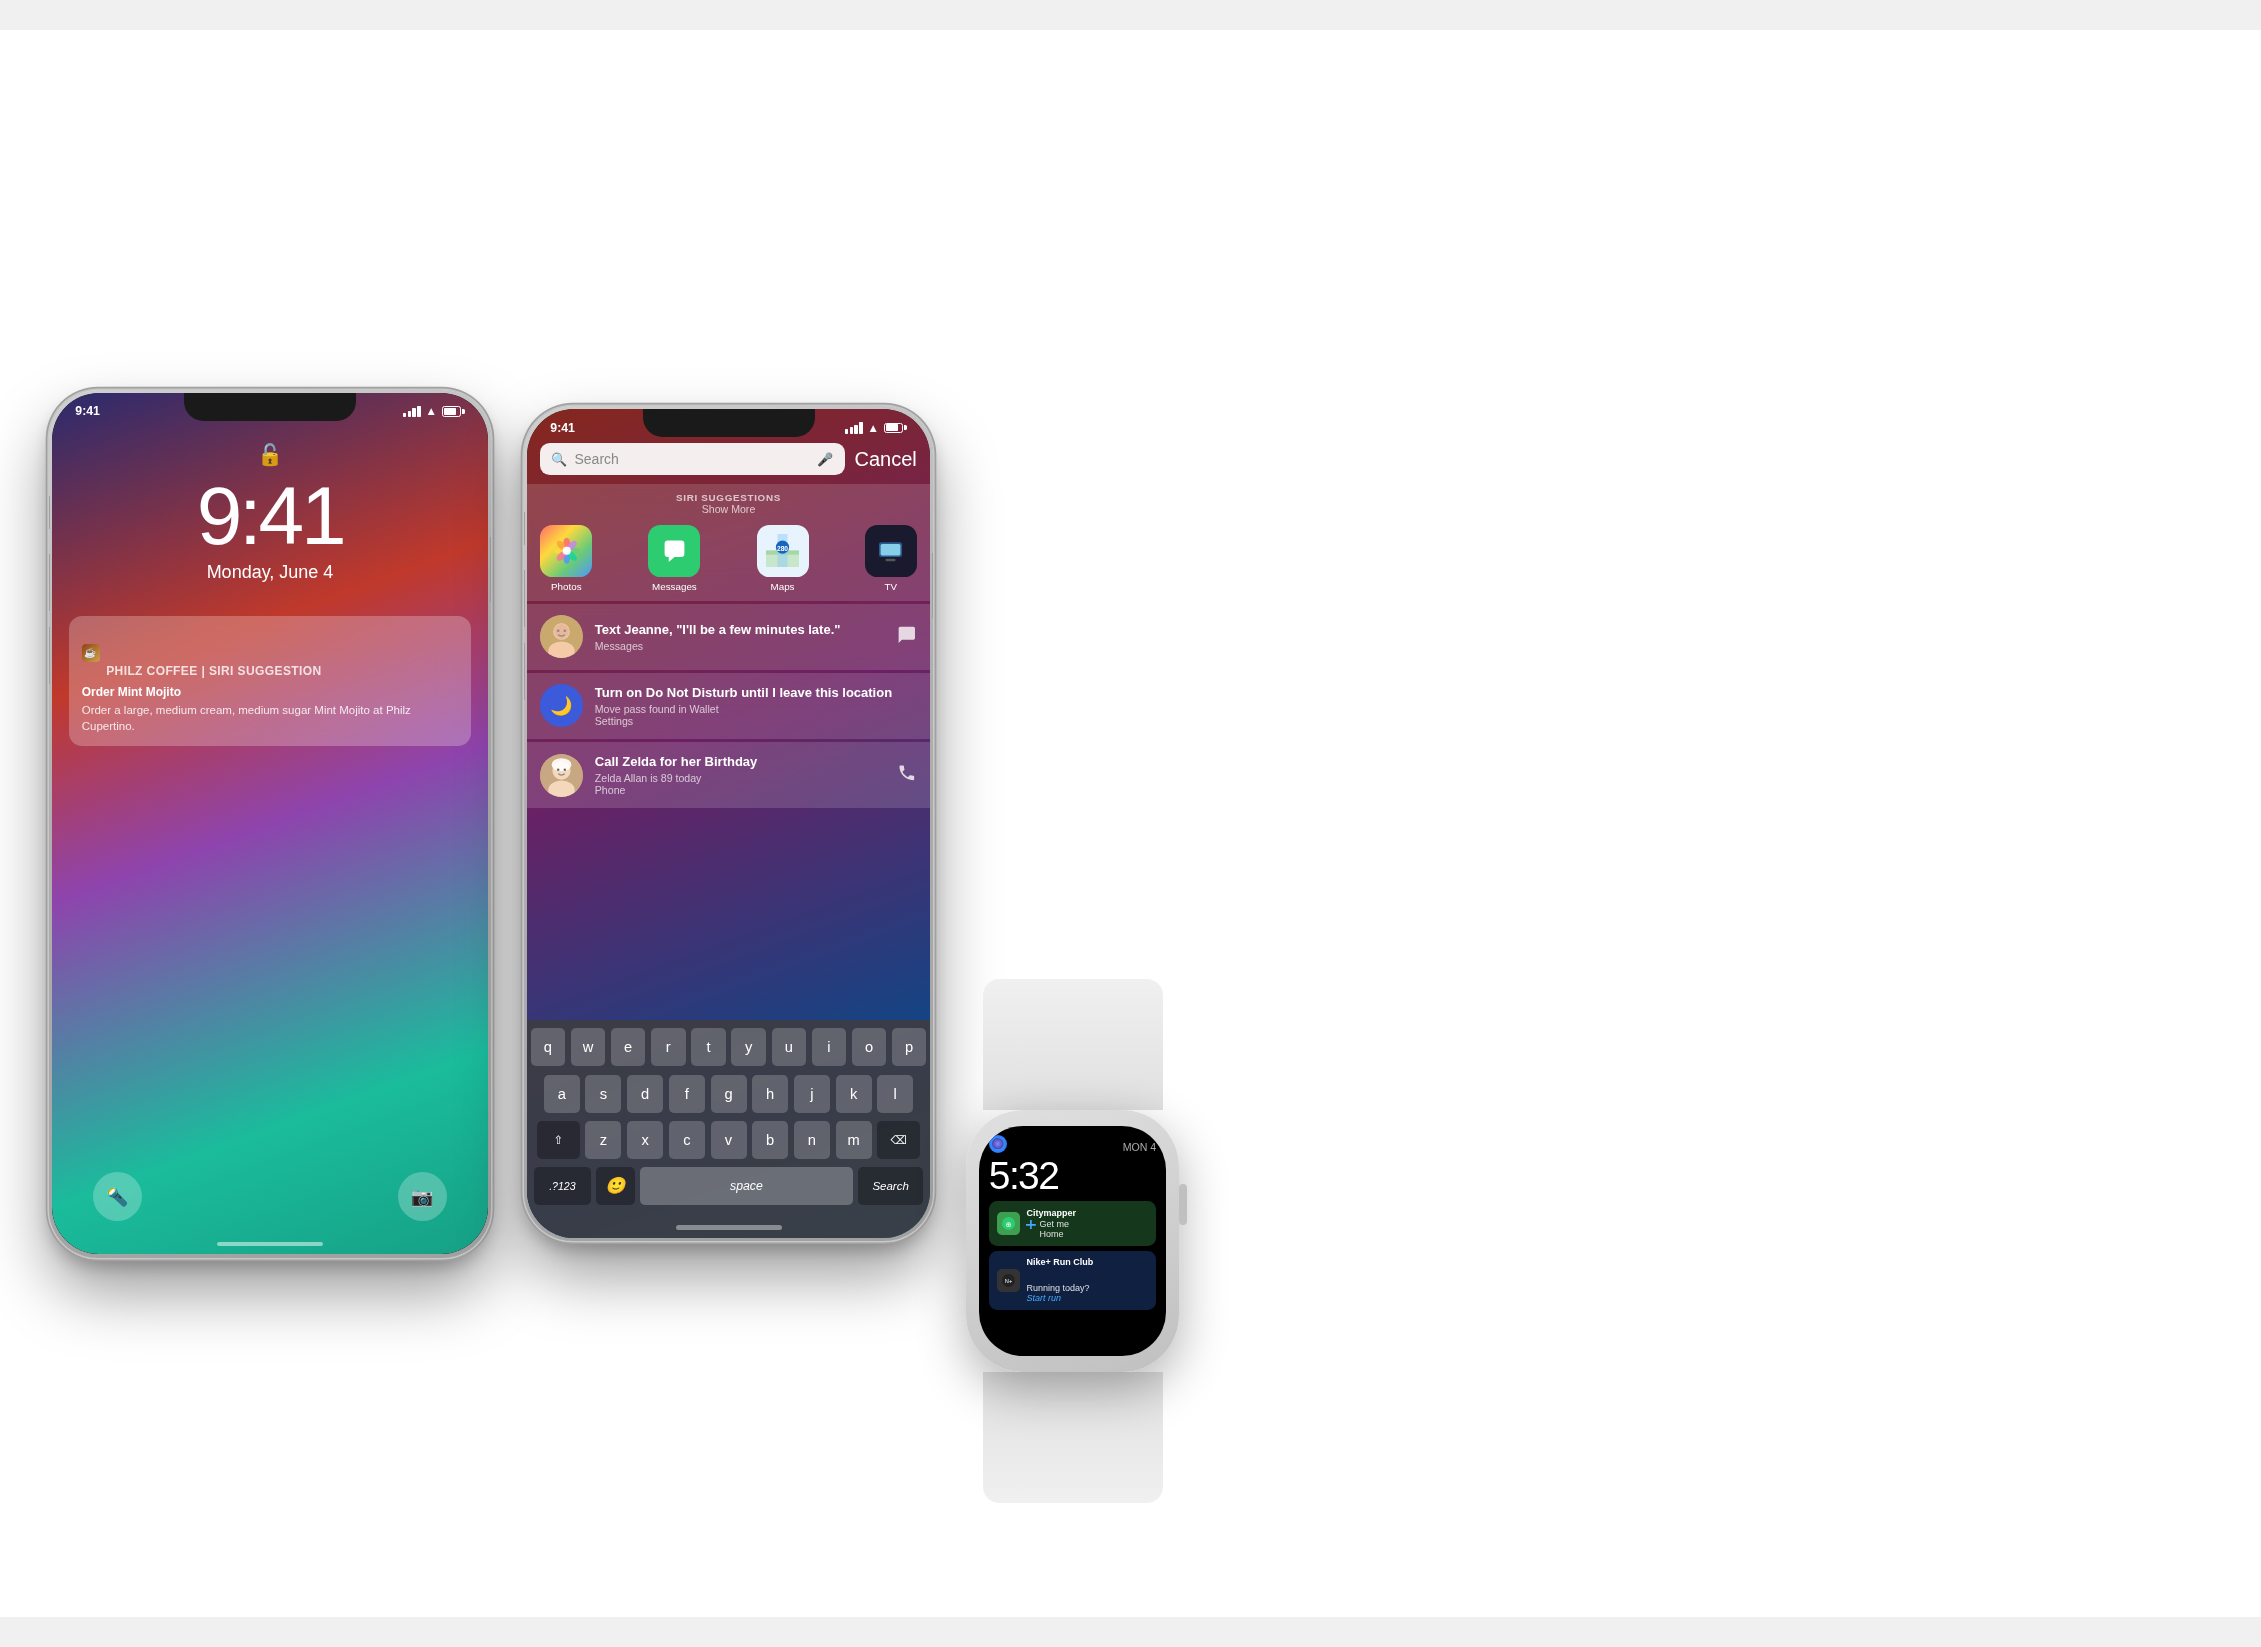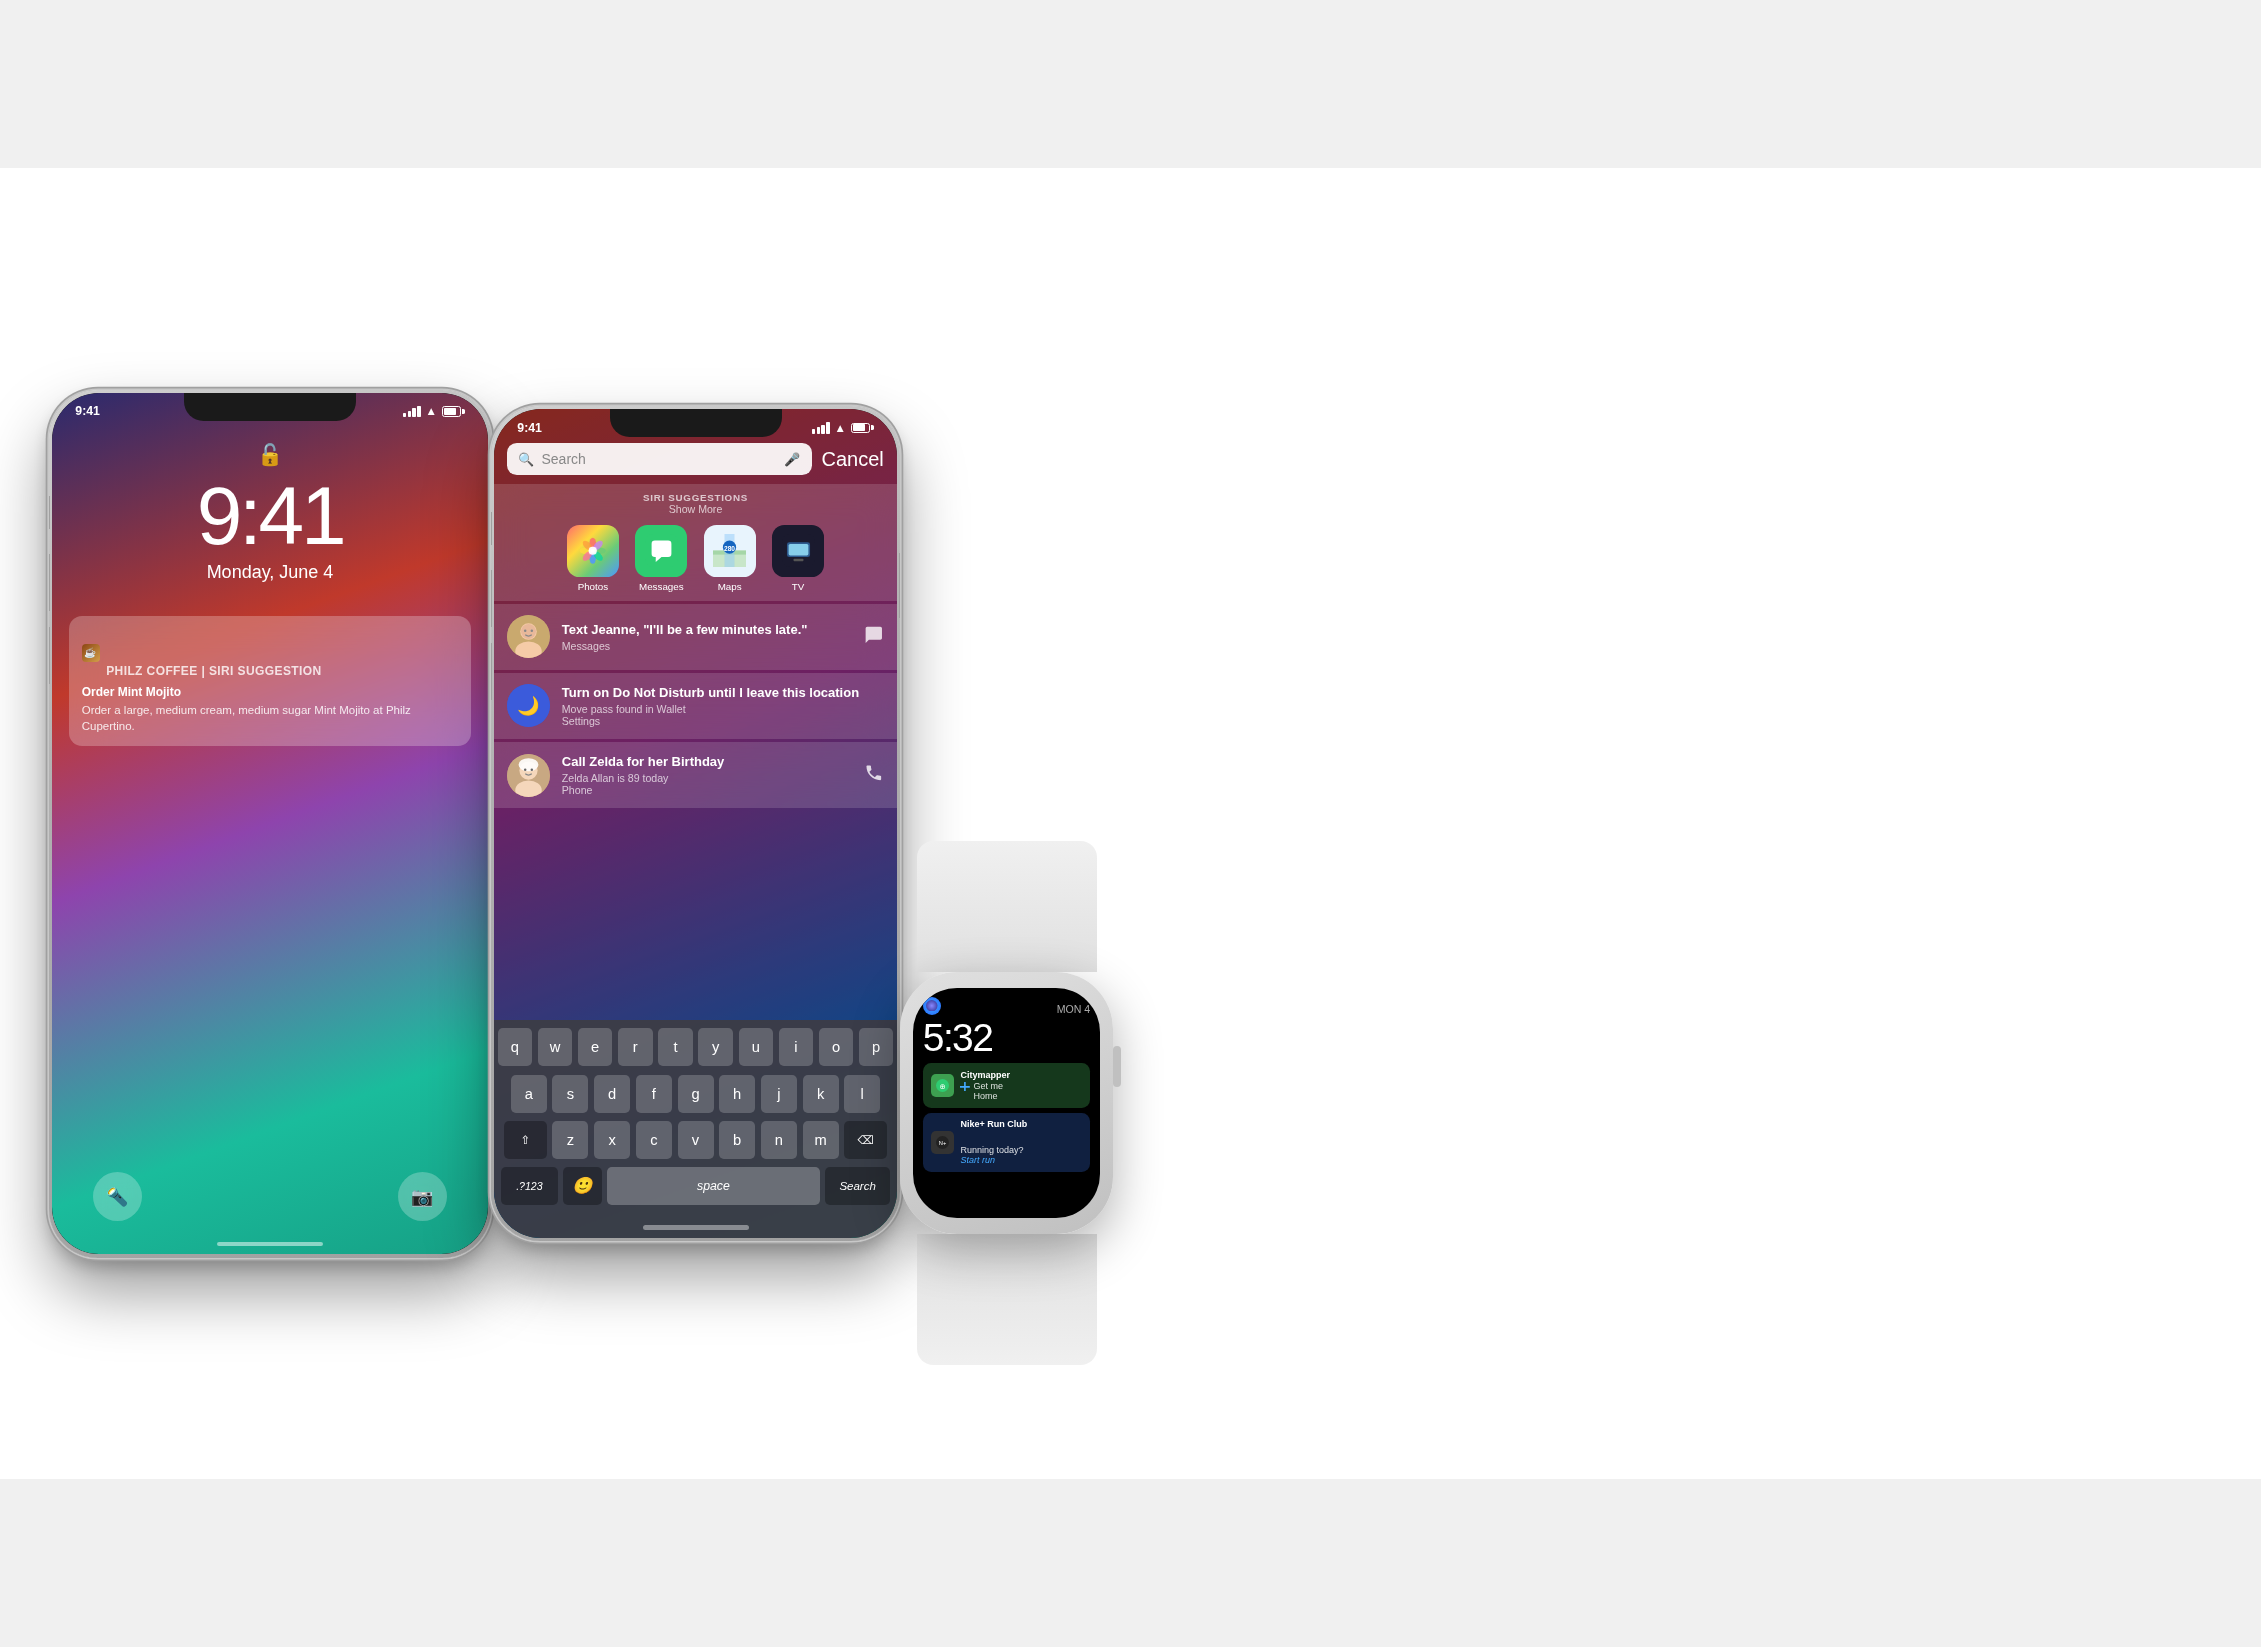--- a/index.html
+++ b/index.html
@@ -7,24 +7,25 @@
       background: #f0f0f0;
       display: flex;
       justify-content: center;
       align-items: center;
       min-height: 100vh;
       font-family: -apple-system, BlinkMacSystemFont, 'SF Pro Display', 'Helvetica Neue', sans-serif;
     }
     .scene {
       display: flex;
       align-items: center;
+      gap: 33px;
       padding: 49px;
       background: white;
       width: 2261px;
-      height: 1311px;
+      height: 1587px;
       position: relative;
     }
 
     
     .phone {
       position: relative;
       border-radius: 49px;
       background: linear-gradient(160deg, #d0d0d0 0%, #b0b0b0 40%, #a0a0a0 100%);
       box-shadow:
         0 0 0 1.6px #c8c8c8,
@@ -296,21 +297,21 @@
       text-transform: uppercase;
     }
     .siri-section-more {
       font-size: 10.6px;
       color: rgba(255,255,255,0.7);
       text-align: center;
     }
     .siri-apps {
       display: flex;
       gap: 16.4px;
-      justify-content: center;
+      justify-content: space-between;
     }
     .siri-app-item {
       display: flex;
       flex-direction: column;
       align-items: center;
       gap: 4.9px;
     }
     .siri-app-icon {
       width: 52px;
       height: 52px;

